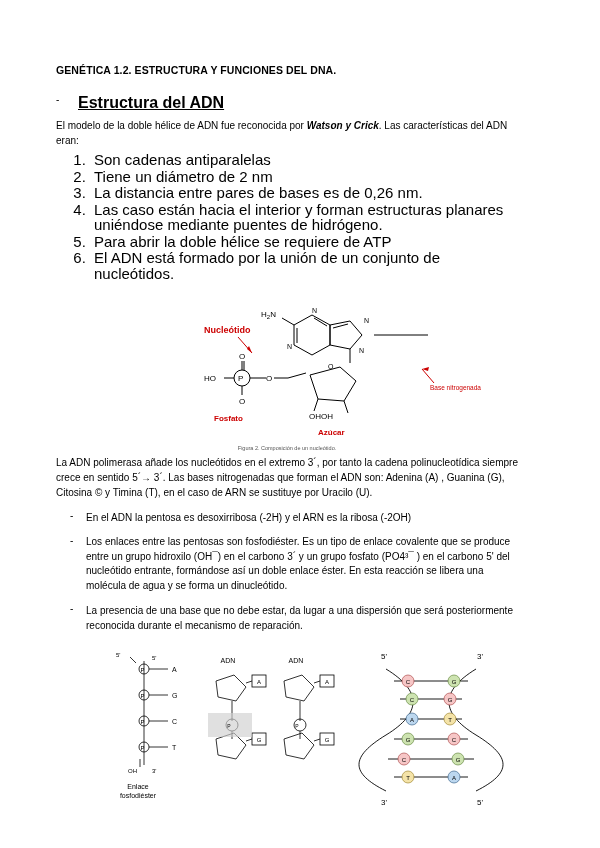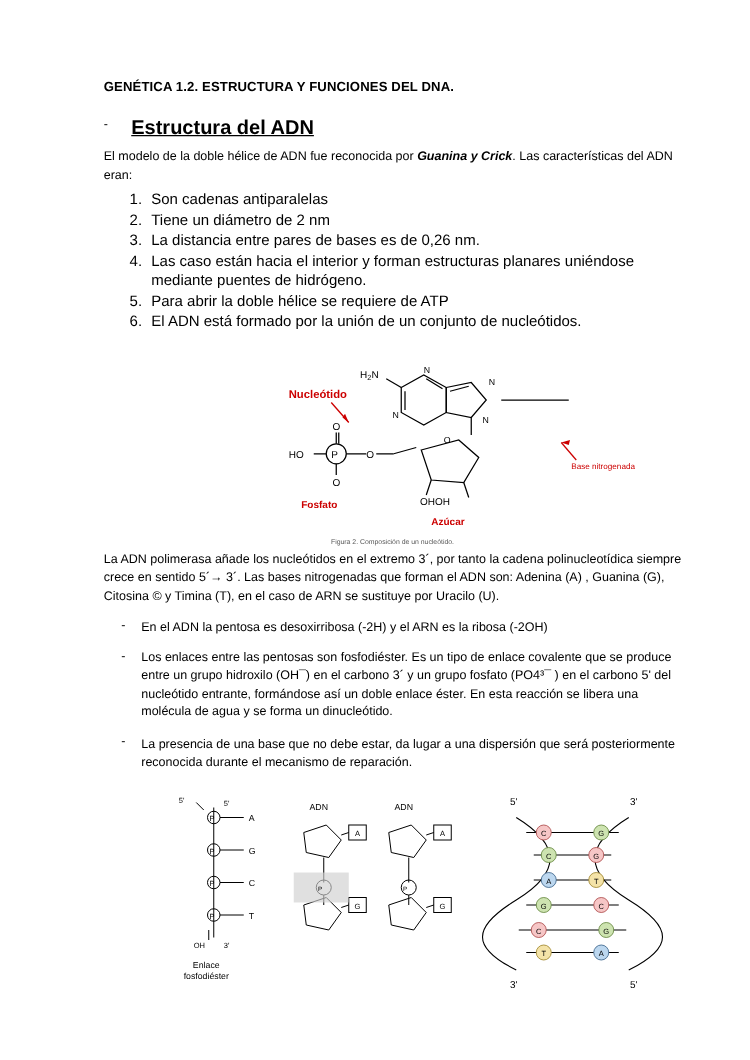--- a/index.html
+++ b/index.html
@@ -12,21 +12,21 @@
     width: 600px;
     height: 848px;
     background: #ffffff;
     margin: 0 auto;
     overflow: hidden;
     font-family: "Liberation Sans", sans-serif;
     color: #000000;
   }
   .content {
     position: absolute;
-    left: 83px;
+    left: 56px;
     top: 64px;
     width: 462px;
   }
   h1.doc-title {
     font-size: 10.5px;
     font-weight: bold;
     margin: 0 0 18px 0;
     letter-spacing: 0.1px;
   }
   .dash-row {
@@ -49,21 +49,21 @@
     margin: 0 0 2px 0;
     text-align: left;
   }
   .bold-italic {
     font-weight: bold;
     font-style: italic;
   }
   ol.numlist {
     margin: 4px 0 0 0;
     padding-left: 34px;
-    font-size: 12px;
+    font-size: 15px;
     line-height: 15.5px;
   }
   ol.numlist li {
     margin-bottom: 1px;
     padding-left: 4px;
   }
   .fig-block {
     margin: 16px 0 0 0;
     position: relative;
     height: 150px;
@@ -111,21 +111,21 @@
   <div class="content">
 
     <h1 class="doc-title">GENÉTICA 1.2. ESTRUCTURA Y FUNCIONES DEL DNA.</h1>
 
     <div class="dash-row">
       <span class="dash">-</span>
       <span class="subhead">Estructura del ADN</span>
     </div>
 
     <p class="para">
-      <span>El modelo de la doble hélice de ADN fue reconocida por </span><span class="bold-italic">Guanina y Crick</span><span>. Las características del ADN eran:</span>
+      <span>El modelo de la doble hélice de ADN fue reconocida por </span><span class="bold-italic">Watson y Crick</span><span>. Las características del ADN eran:</span>
     </p>
 
     <ol class="numlist">
       <li>Son cadenas antiparalelas</li>
       <li>Tiene un diámetro de 2 nm</li>
       <li>La distancia entre pares de bases es de 0,26 nm.</li>
       <li>Las caso están hacia el interior y forman estructuras planares uniéndose mediante puentes de hidrógeno.</li>
       <li>Para abrir la doble hélice se requiere de ATP</li>
       <li>El ADN está formado por la unión de un conjunto de nucleótidos.</li>
     </ol>

